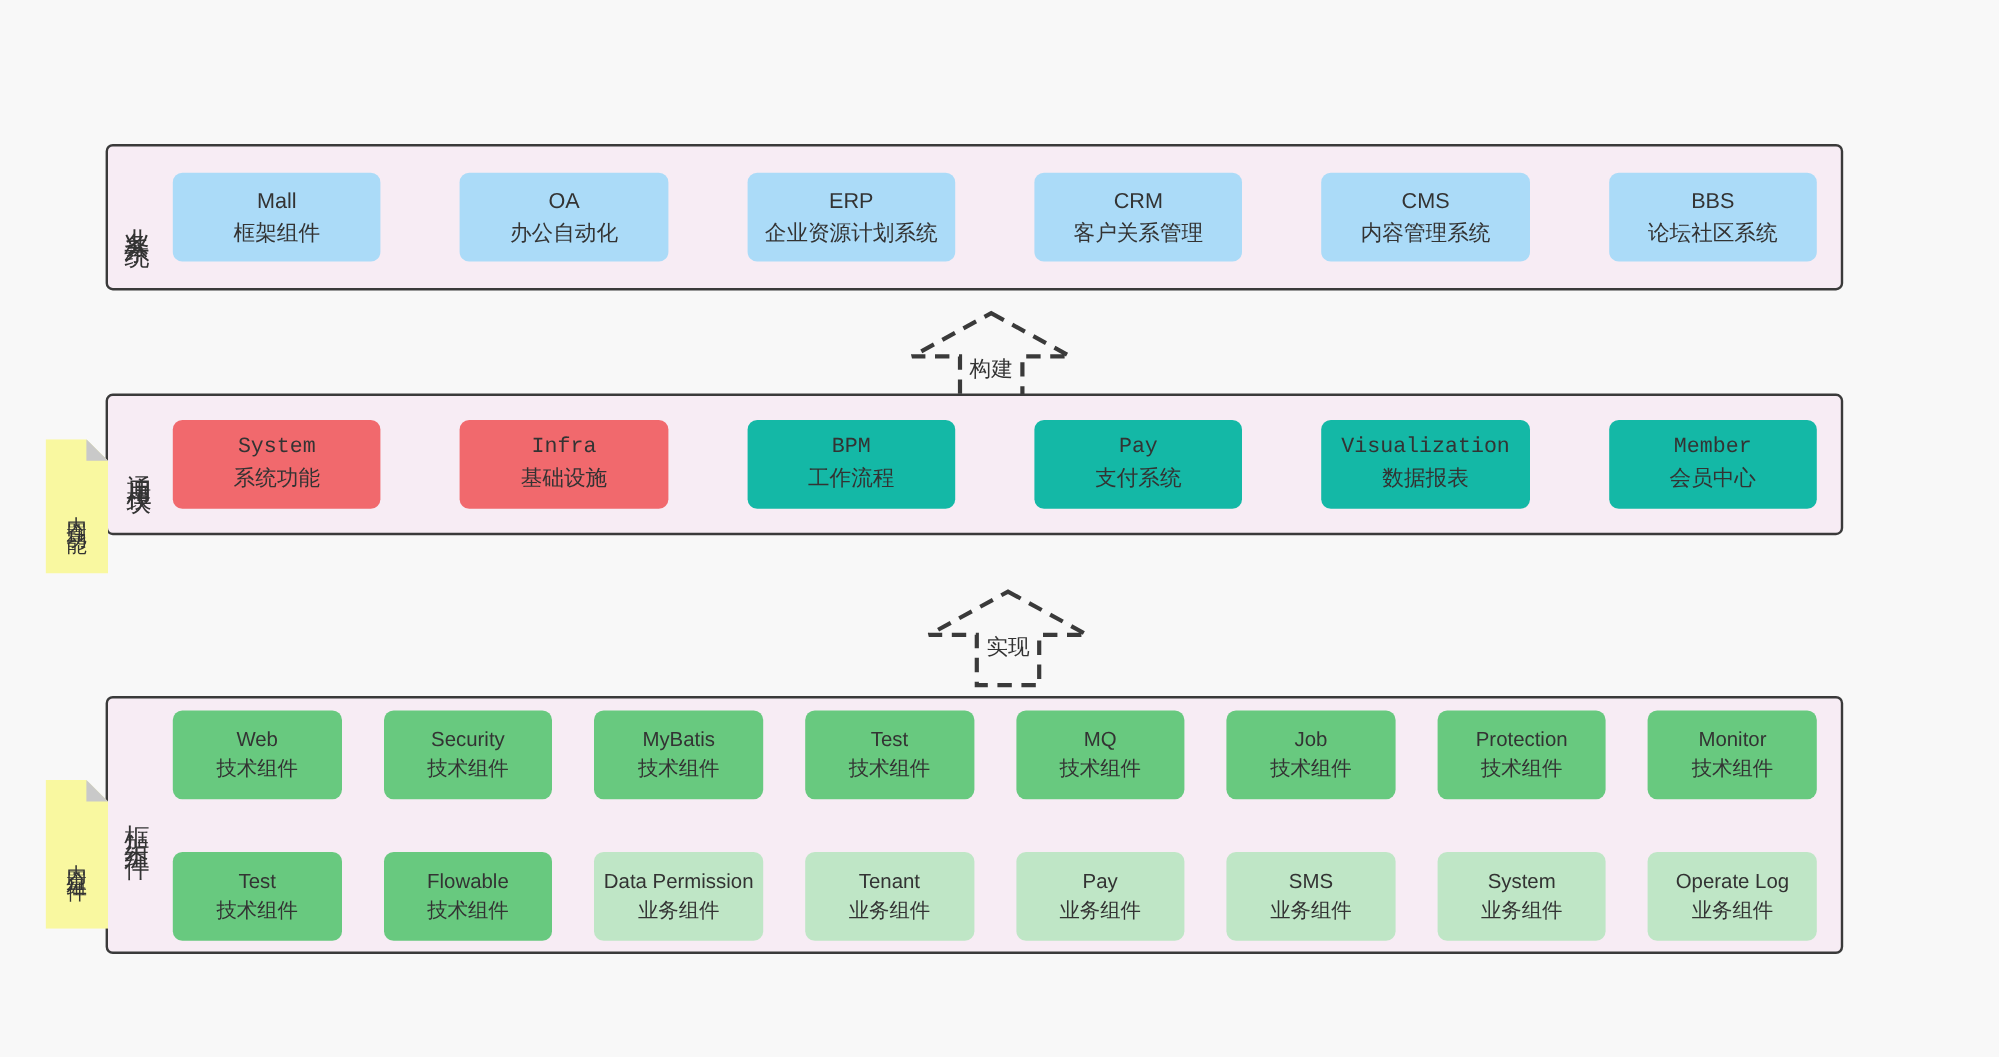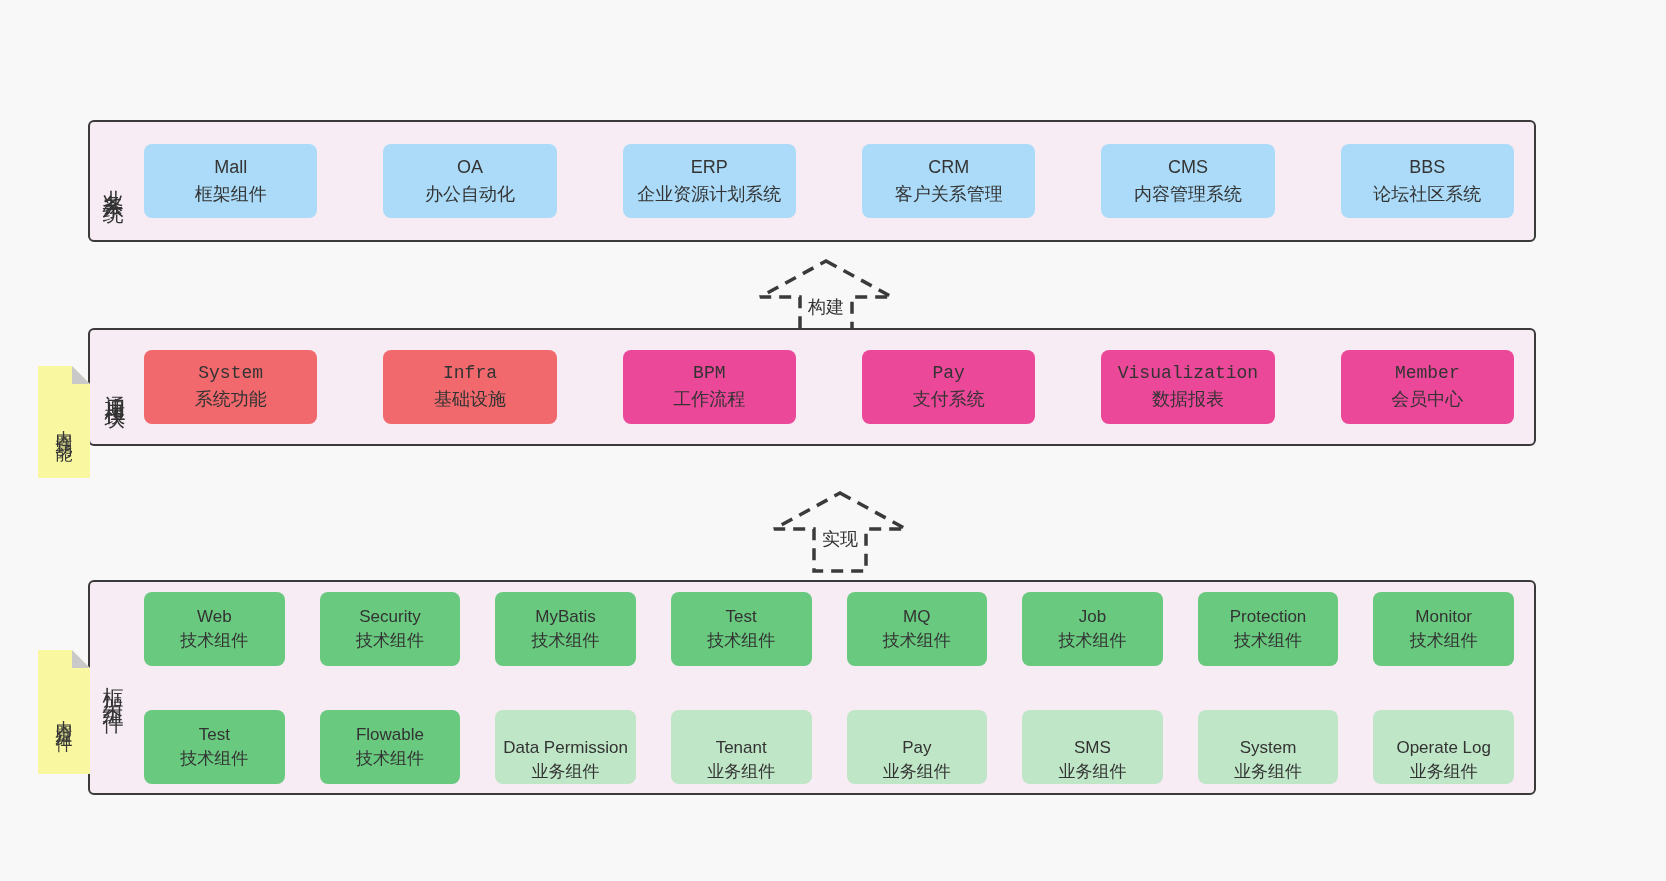--- a/index.html
+++ b/index.html
@@ -26,23 +26,23 @@
   .boxes {
     flex:1; display:flex; gap:66px; padding:0 20px; align-items:center;
   }
   .box {
     flex:1; height:74px; border-radius:8px;
     display:flex; flex-direction:column; justify-content:center; align-items:center;
     font-size:18px; line-height:1.5; text-align:center; color:#333;
   }
   .box.blue  { background:#abdbf8; }
   .box.red   { background:#f1696d; }
-  .box.pink  { background:#ec4899; }
+  .box.pink  { background:#14b8a6; }
   .box.green { background:#68c97f; }
-  .box.green-light { background:#bfe6c6;justify-content:flex-end; }
+  .box.green-light { background:#bfe6c6; }
   .grid {
     flex:1; display:grid; grid-template-columns:repeat(8,1fr);
     gap:44px 35px; padding:0 20px; align-content:center;
   }
   .grid .box { height:74px; font-size:17px; line-height:1.4; padding:0 4px; }
   
   .arrow { position:absolute; width:138px; height:84px; }
   #arrow-build { left:757px; top:258px; }
   #arrow-impl  { left:771px; top:490px; }
   .arrow svg { position:absolute; inset:0; }

